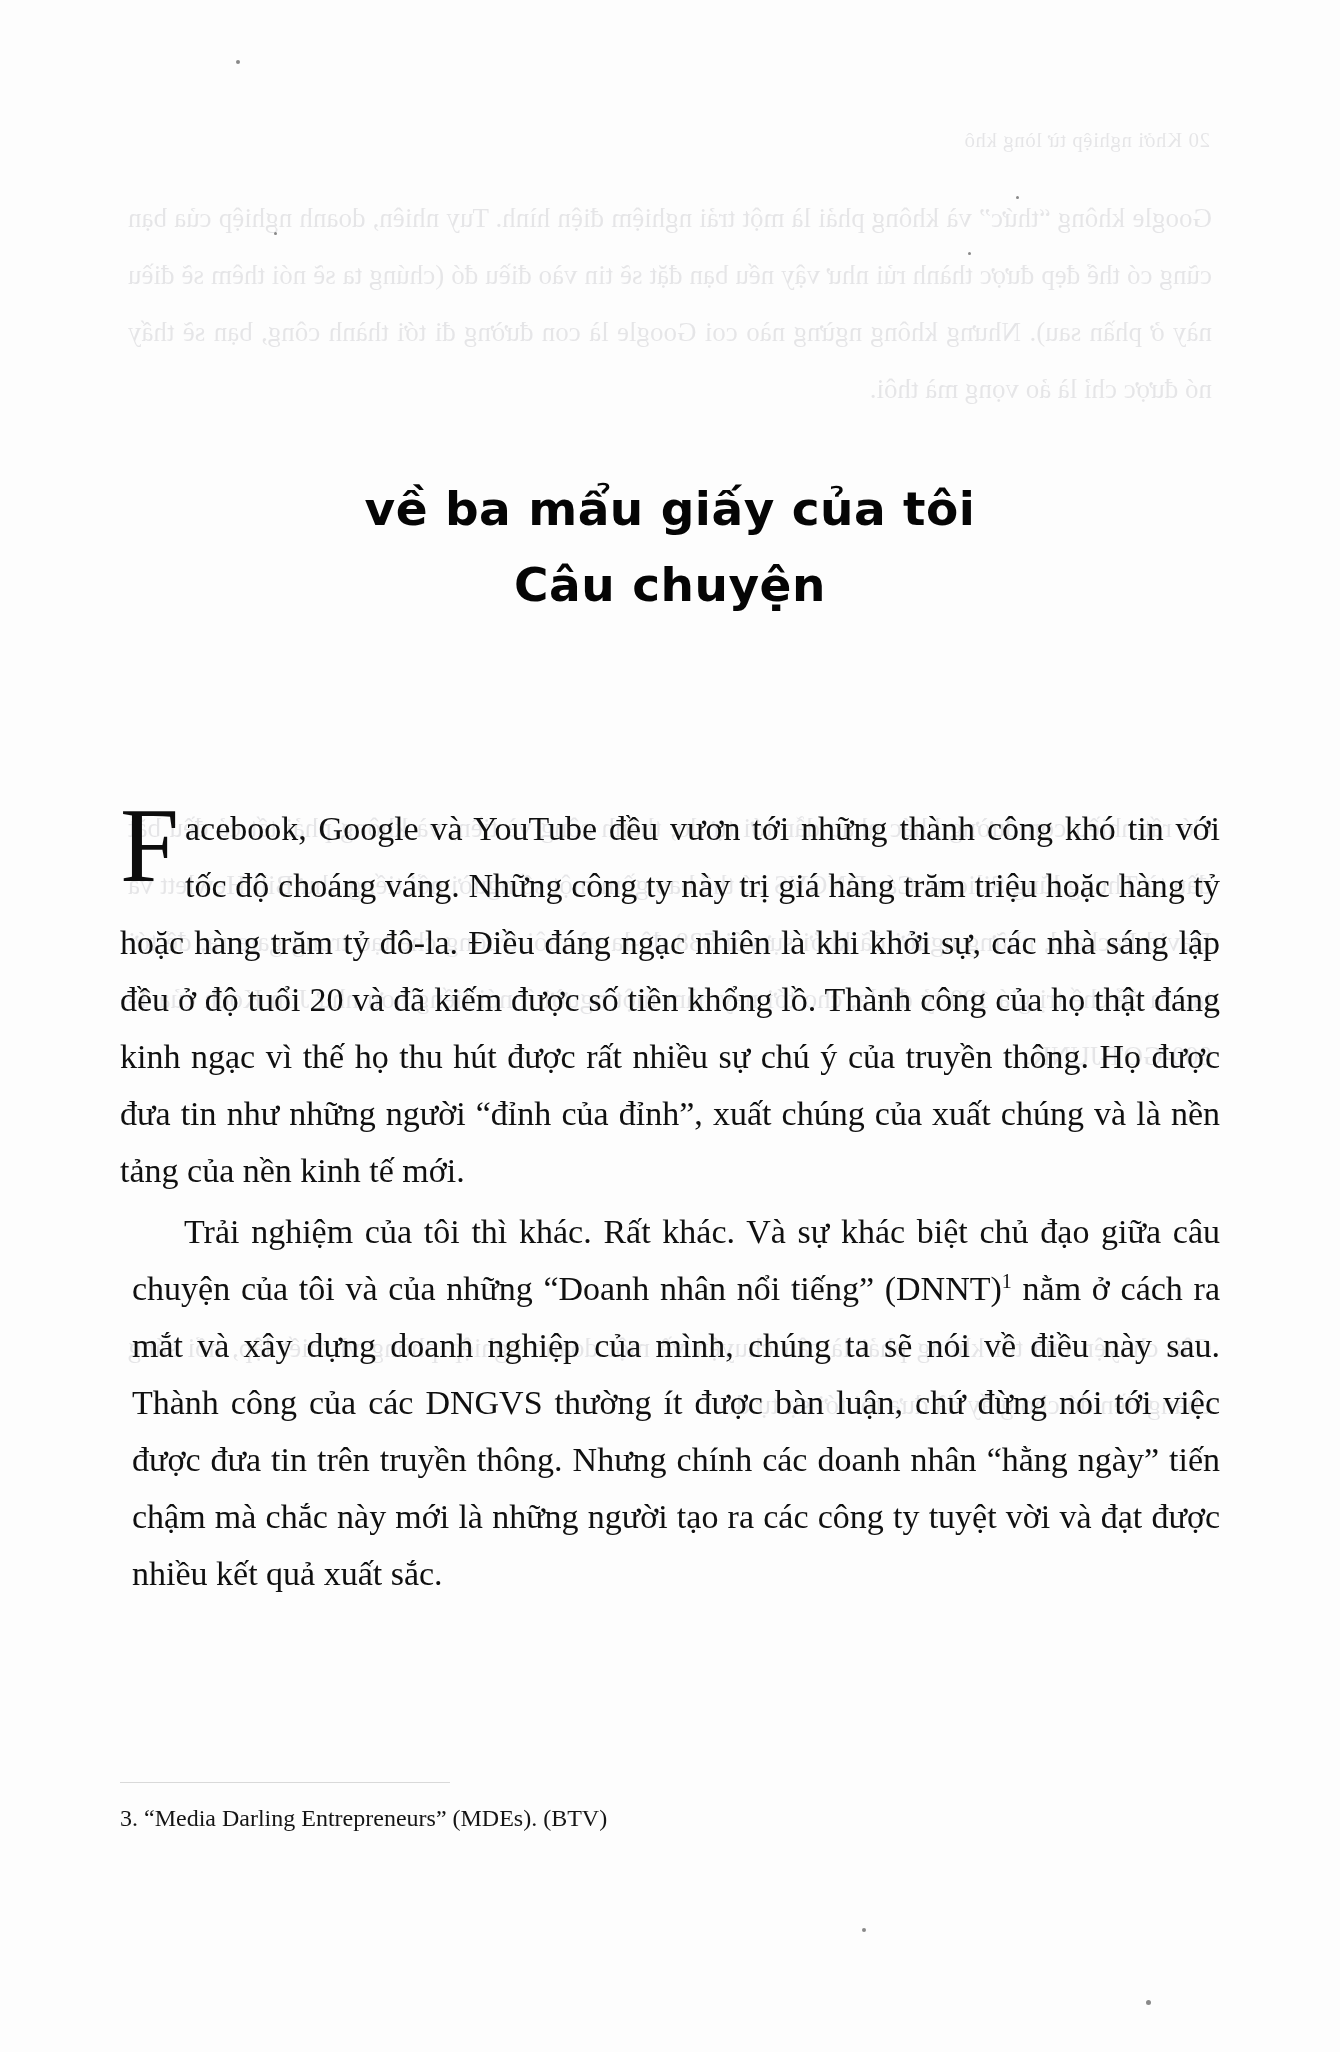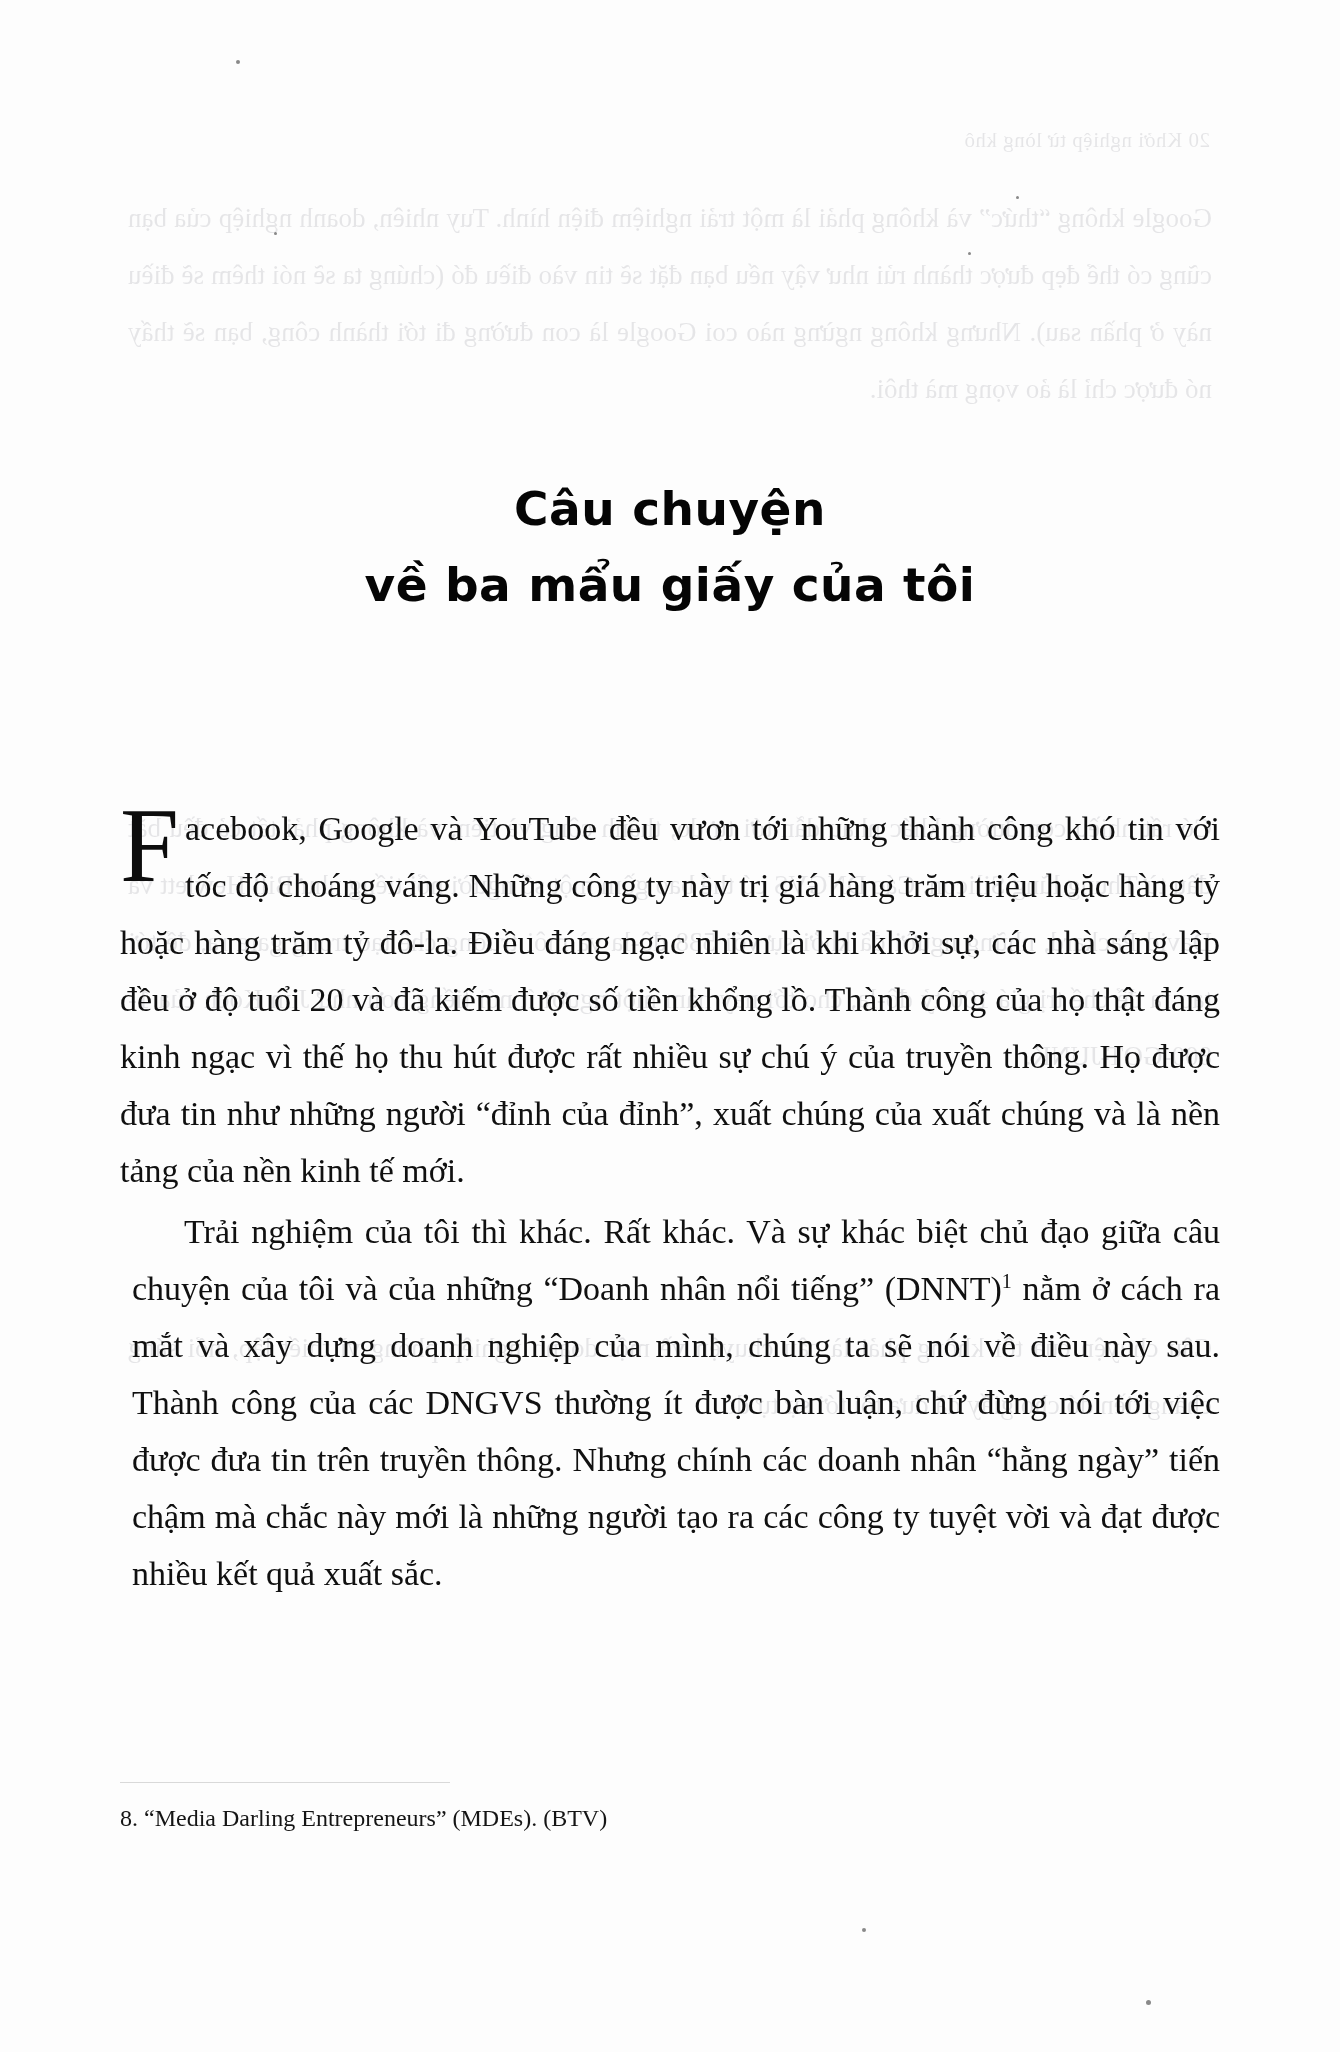--- a/index.html
+++ b/index.html
@@ -159,31 +159,31 @@
 <div class="page">
 
   <div class="bleed">
     <div class="bl-head">20  Khởi nghiệp từ lòng khô</div>
     <div class="bl-body">Google không “thức” và không phải là một trải nghiệm điện hình. Tuy nhiên, doanh nghiệp của bạn cũng có thể đẹp được thành rủi như vậy nếu bạn đặt sẽ tin vào điều đó (chúng ta sẽ nói thêm sẽ điều này ở phần sau). Nhưng không ngừng nào coi Google là con đường đi tới thành công, bạn sẽ thấy nó được chỉ là ảo vọng mà thôi.</div>
     <div class="bl-body2">Có rất nhiều con đường khác nhau dẫn tới tự do, thành công và tiền, và không phải tất cả đều bắt đầu từ Thung lũng Silicon. Các DNGVS có thể bao gồm một số người nổi tiếng như Bill Hewlett và David Packard, những người đã khởi sự với 538 đô-la và môi trường chế tạo trong gara ra, để tới tạo ra để chế trị giá 100 tỷ đô-la, cho tới nay hàm một người ít nói tiếng hơn như Jim Koch của 1-800-GOT-JUNK.</div>
     <div class="bl-body3">Câu chuyện của tôi không phải là câu chuyện về một doanh nghiệp phòng vì thiết lập, nổi sáng chẳng tiền đó cho giấy đã đưa tôi tới sự tự do.</div>
   </div>
 
   <h1 class="chapter-title">
+    <span class="line">về ba mẩu giấy của tôi</span>
     <span class="line">Câu chuyện</span>
-    <span class="line">về ba mẩu giấy của tôi</span>
   </h1>
 
   <div class="content">
     <p class="para dropcap-para"><span class="dropcap">F</span><span>acebook, Google và YouTube đều vươn tới những thành công khó tin với tốc độ choáng váng. Những công ty này trị giá hàng trăm triệu hoặc hàng tỷ hoặc hàng trăm tỷ đô-la. Điều đáng ngạc nhiên là khi khởi sự, các nhà sáng lập đều ở độ tuổi 20 và đã kiếm được số tiền khổng lồ. Thành công của họ thật đáng kinh ngạc vì thế họ thu hút được rất nhiều sự chú ý của truyền thông. Họ được đưa tin như những người “đỉnh của đỉnh”, xuất chúng của xuất chúng và là nền tảng của nền kinh tế mới.</span></p>
     <p class="para indent"><span>Trải nghiệm của tôi thì khác. Rất khác. Và sự khác biệt chủ đạo giữa câu chuyện của tôi và của những “Doanh nhân nổi tiếng” (DNNT)</span><sup class="fn">1</sup><span> nằm ở cách ra mắt và xây dựng doanh nghiệp của mình, chúng ta sẽ nói về điều này sau. Thành công của các DNGVS thường ít được bàn luận, chứ đừng nói tới việc được đưa tin trên truyền thông. Nhưng chính các doanh nhân “hằng ngày” tiến chậm mà chắc này mới là những người tạo ra các công ty tuyệt vời và đạt được nhiều kết quả xuất sắc.</span></p>
   </div>
 
   <div class="footnote-rule"></div>
-  <div class="footnote">8. “Media Darling Entrepreneurs” (MDEs). (BTV)</div>
+  <div class="footnote">3. “Media Darling Entrepreneurs” (MDEs). (BTV)</div>
 
   <span class="speck" style="left:236px;  top:60px;  width:4px; height:4px;"></span>
   <span class="speck" style="left:1016px; top:196px; width:3px; height:3px;"></span>
   <span class="speck" style="left:968px;  top:252px; width:3px; height:3px;"></span>
   <span class="speck" style="left:274px;  top:232px; width:3px; height:3px;"></span>
   <span class="speck" style="left:1146px; top:2000px; width:5px; height:5px;"></span>
   <span class="speck" style="left:862px;  top:1928px; width:4px; height:4px;"></span>
 </div>
 
 </body></html>

